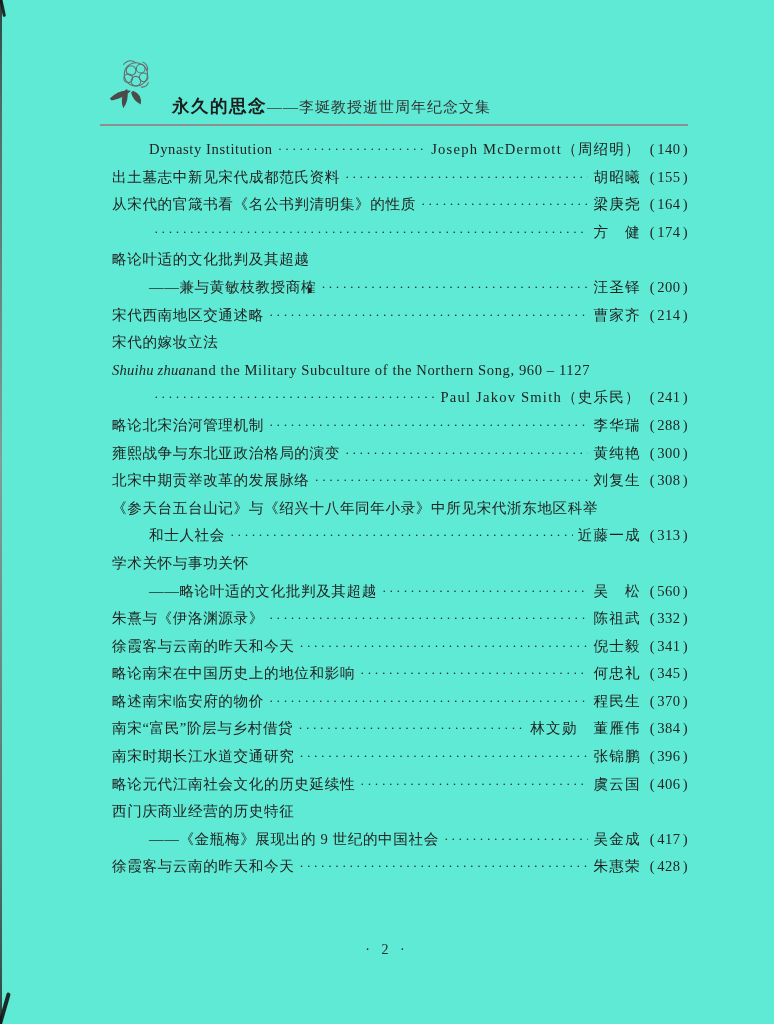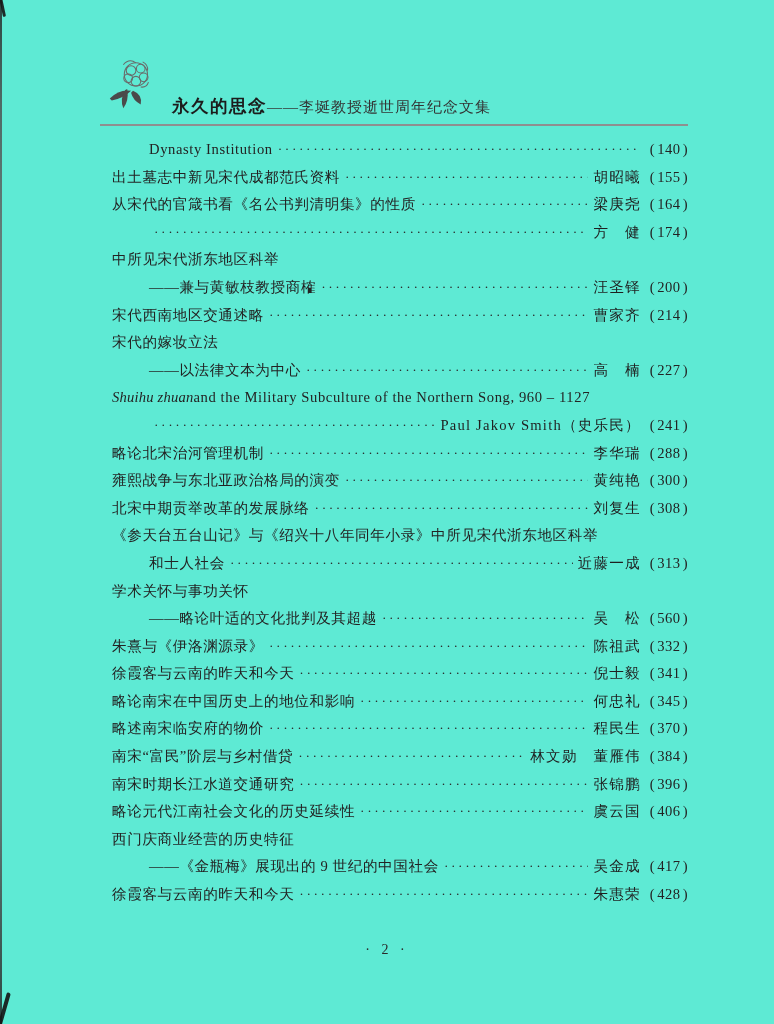--- a/index.html
+++ b/index.html
@@ -101,20 +101,21 @@
     <div class="header-title">
       <span class="bold">永久的思念</span><span class="rest">——李埏教授逝世周年纪念文集</span>
     </div>
   </div>
 
   <div class="toc">
   <div class="toc-row indent">
 
     <span class="t">Dynasty Institution</span>
     <span class="leader"></span>
+    <span class="author">Joseph McDermott（周绍明）</span>
     <span class="pnum">140</span>
   </div>
 
   <div class="toc-row">
 
     <span class="t">出土墓志中新见宋代成都范氏资料</span>
     <span class="leader"></span>
     <span class="author">胡昭曦</span>
     <span class="pnum">155</span>
   </div>
@@ -131,21 +132,21 @@
   <div class="toc-row indent">
 
     <span class="t"></span>
     <span class="leader"></span>
     <span class="author">方　健</span>
     <span class="pnum">174</span>
   </div>
 
   <div class="toc-row">
 
-    <span class="t">中所见宋代浙东地区科举</span>
+    <span class="t">略论叶适的文化批判及其超越</span>
 
   </div>
 
   <div class="toc-row indent">
 
     <span class="t">——兼与黄敏枝教授商榷</span>
     <span class="leader"></span>
     <span class="author">汪圣铎</span>
     <span class="pnum">200</span>
   </div>
@@ -157,27 +158,20 @@
     <span class="author">曹家齐</span>
     <span class="pnum">214</span>
   </div>
 
   <div class="toc-row">
 
     <span class="t">宋代的嫁妆立法</span>
 
   </div>
 
-  <div class="toc-row indent">
-
-    <span class="t">——以法律文本为中心</span>
-    <span class="leader"></span>
-    <span class="author">高　楠</span>
-    <span class="pnum">227</span>
-  </div>
 
   <div class="toc-row">
     <span class="t-italic">Shuihu zhuan</span>
     <span class="t"> and the Military Subculture of the Northern Song, 960 – 1127</span>
 
   </div>
 
   <div class="toc-row indent">
 
     <span class="t"></span>

